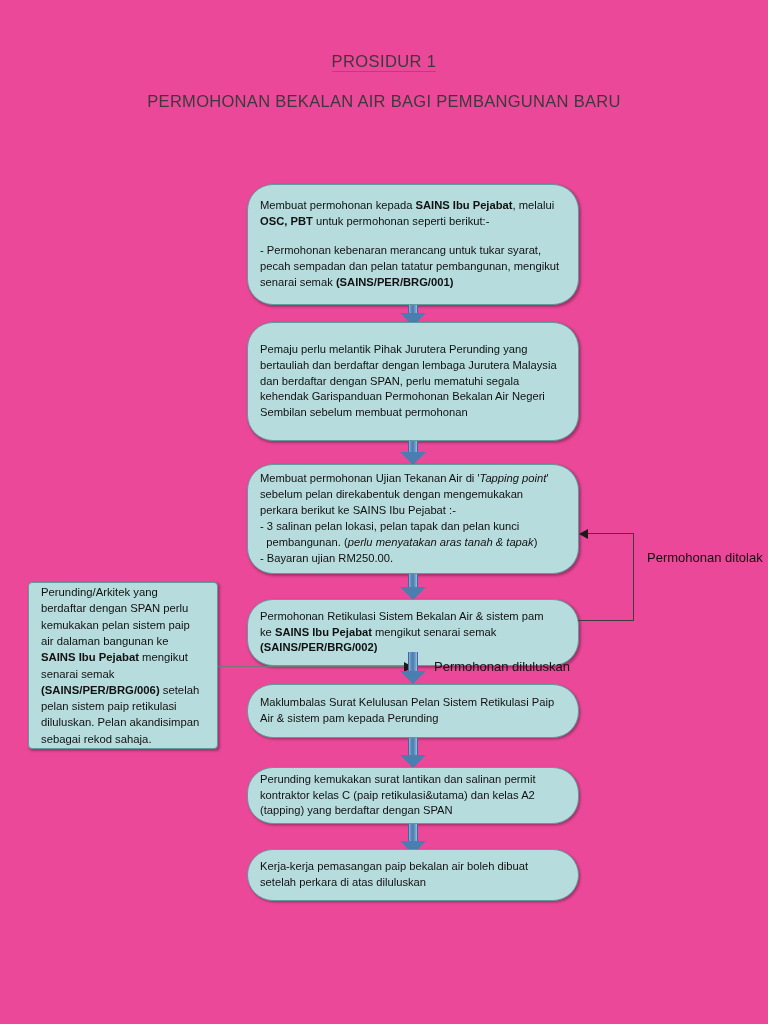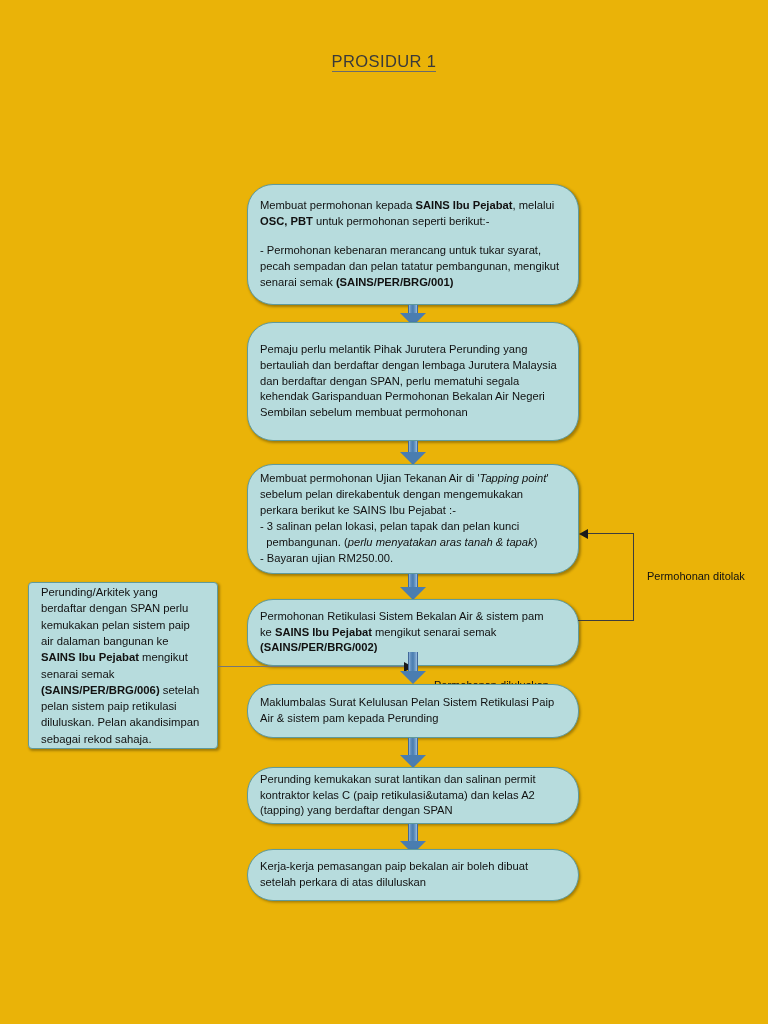--- a/index.html
+++ b/index.html
@@ -9,21 +9,21 @@
     background: #ffffff;
   }
   body {
     font-family: "Liberation Sans", sans-serif;
     color: #1a1a1a;
   }
   #page {
     position: relative;
     width: 768px;
     height: 1024px;
-    background: #eab308;
+    background: #ec4899;
     overflow: hidden;
   }
 
   
   .title-1 {
     position: absolute;
     left: 0; right: 0;
     top: 52px;
     text-align: center;
     font-size: 16.5px;
@@ -131,34 +131,34 @@
     position: absolute;
     width: 0; height: 0;
     border-top: 5px solid transparent;
     border-bottom: 5px solid transparent;
     border-left: 9px solid #1a1a1a;
   }
 
   
   .edge-label {
     position: absolute;
-    font-size: 11px;
+    font-size: 13px;
     color: #111111;
     white-space: nowrap;
-    margin-top: 20px;
   }
 </style>
 </head>
 <body>
 
 <div id="page">
 
   <div class="title-1">
     <span>PROSIDUR 1</span>
   </div>
+  <div class="title-2">PERMOHONAN BEKALAN AIR BAGI PEMBANGUNAN BARU</div>
 
   <div class="node center" style="left:247px; top:184px; width:332px; height:121px;">
     <div class="txt" style="text-align:left;">
       <div>
         <span>Membuat permohonan kepada </span><b>SAINS Ibu Pejabat</b><span>, melalui </span><br>
         <b>OSC, PBT</b><span> untuk permohonan seperti berikut:-</span>
       </div>
       <div style="height:13px;"></div>
       <div>
         <span>- Permohonan kebenaran merancang untuk tukar syarat, pecah sempadan dan pelan tatatur pembangunan, mengikut senarai semak </span><b style="white-space:nowrap;">(SAINS/PER/BRG/001)</b>

